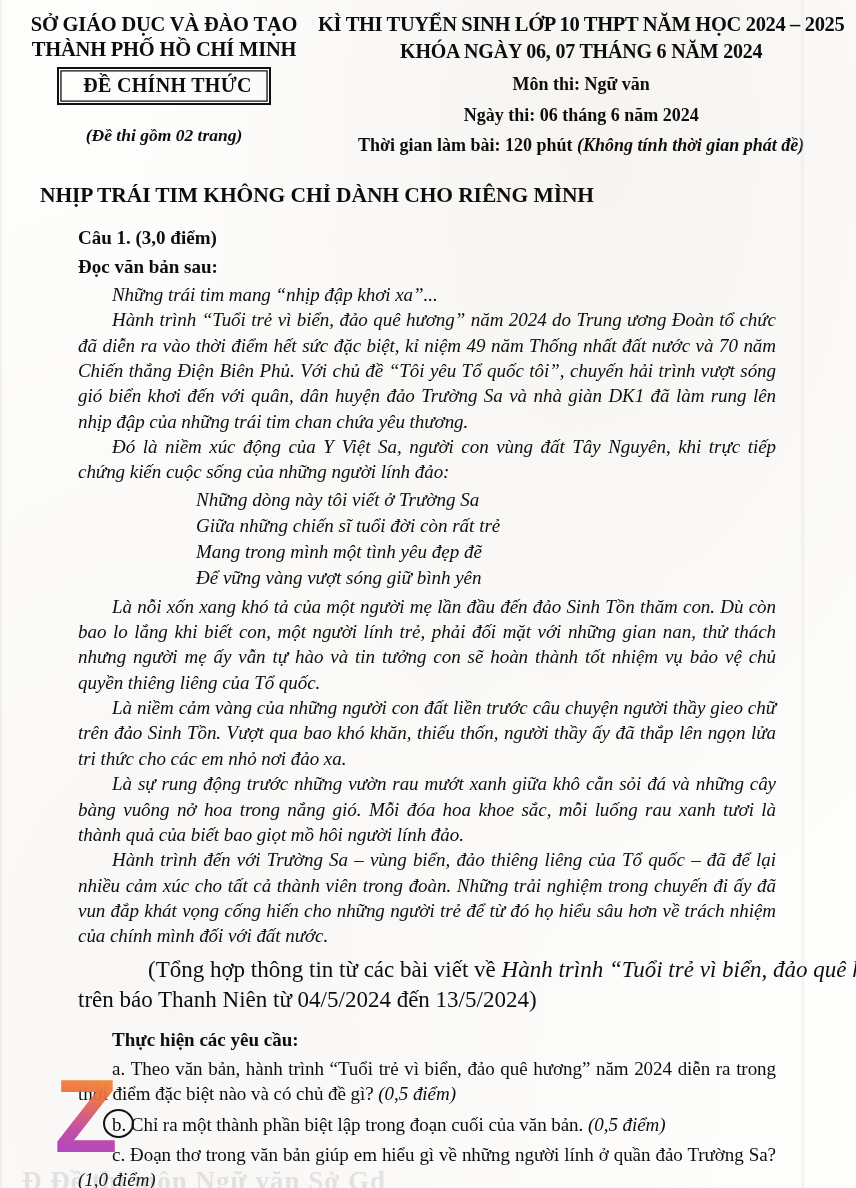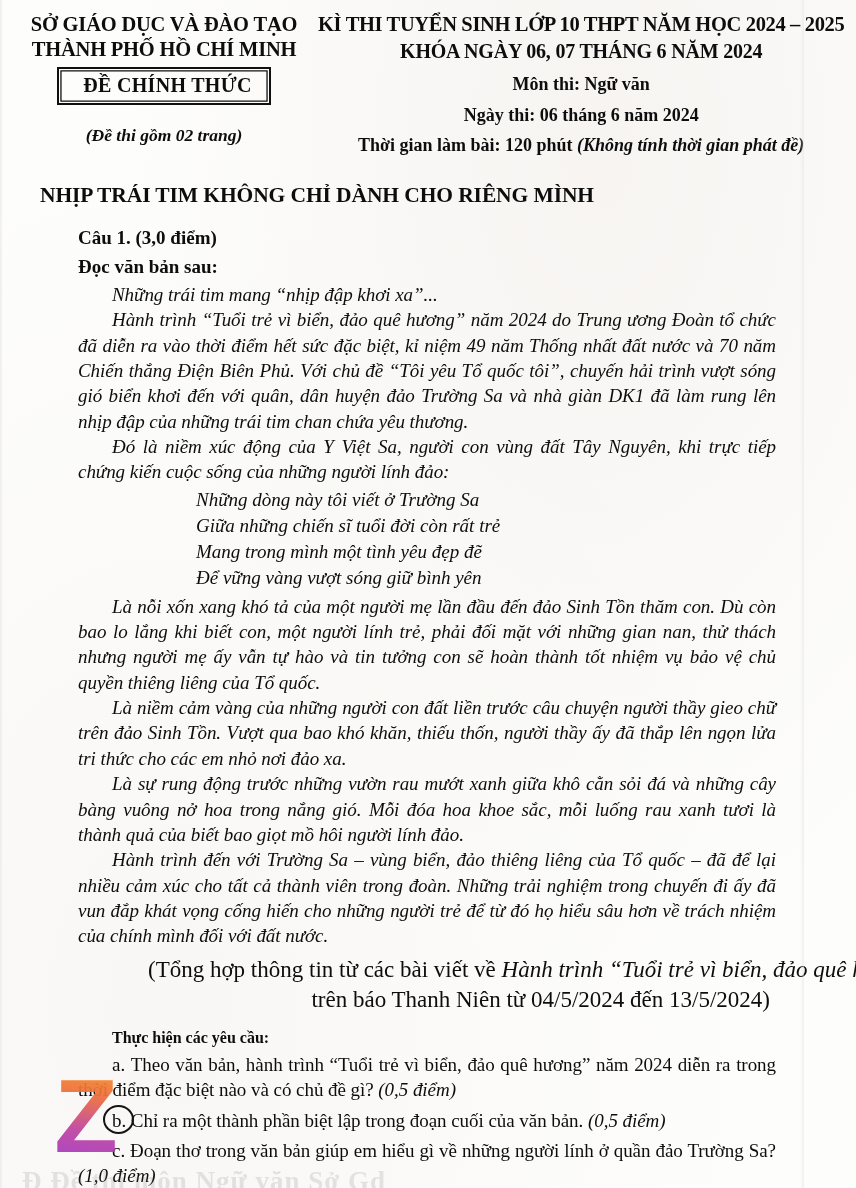--- a/index.html
+++ b/index.html
@@ -144,29 +144,28 @@
   .source {
     font-size: 23px;
     line-height: 1.33;
     margin-top: 6px;
   }
   .source .l1 {
     padding-left: 70px;
     white-space: nowrap;
   }
   .source .l2 {
-    text-align: right;
     padding-right: 6px;
     white-space: nowrap;
   }
   .source .ital { font-style: italic; }
 
   .req-head {
     font-weight: bold;
-    font-size: 16px;
+    font-size: 19px;
     margin-top: 13px;
     padding-left: 34px;
   }
 
   .qitem {
     font-size: 19px;
     line-height: 1.335;
     margin-top: 5px;
     text-align: justify;
     text-indent: 34px;

